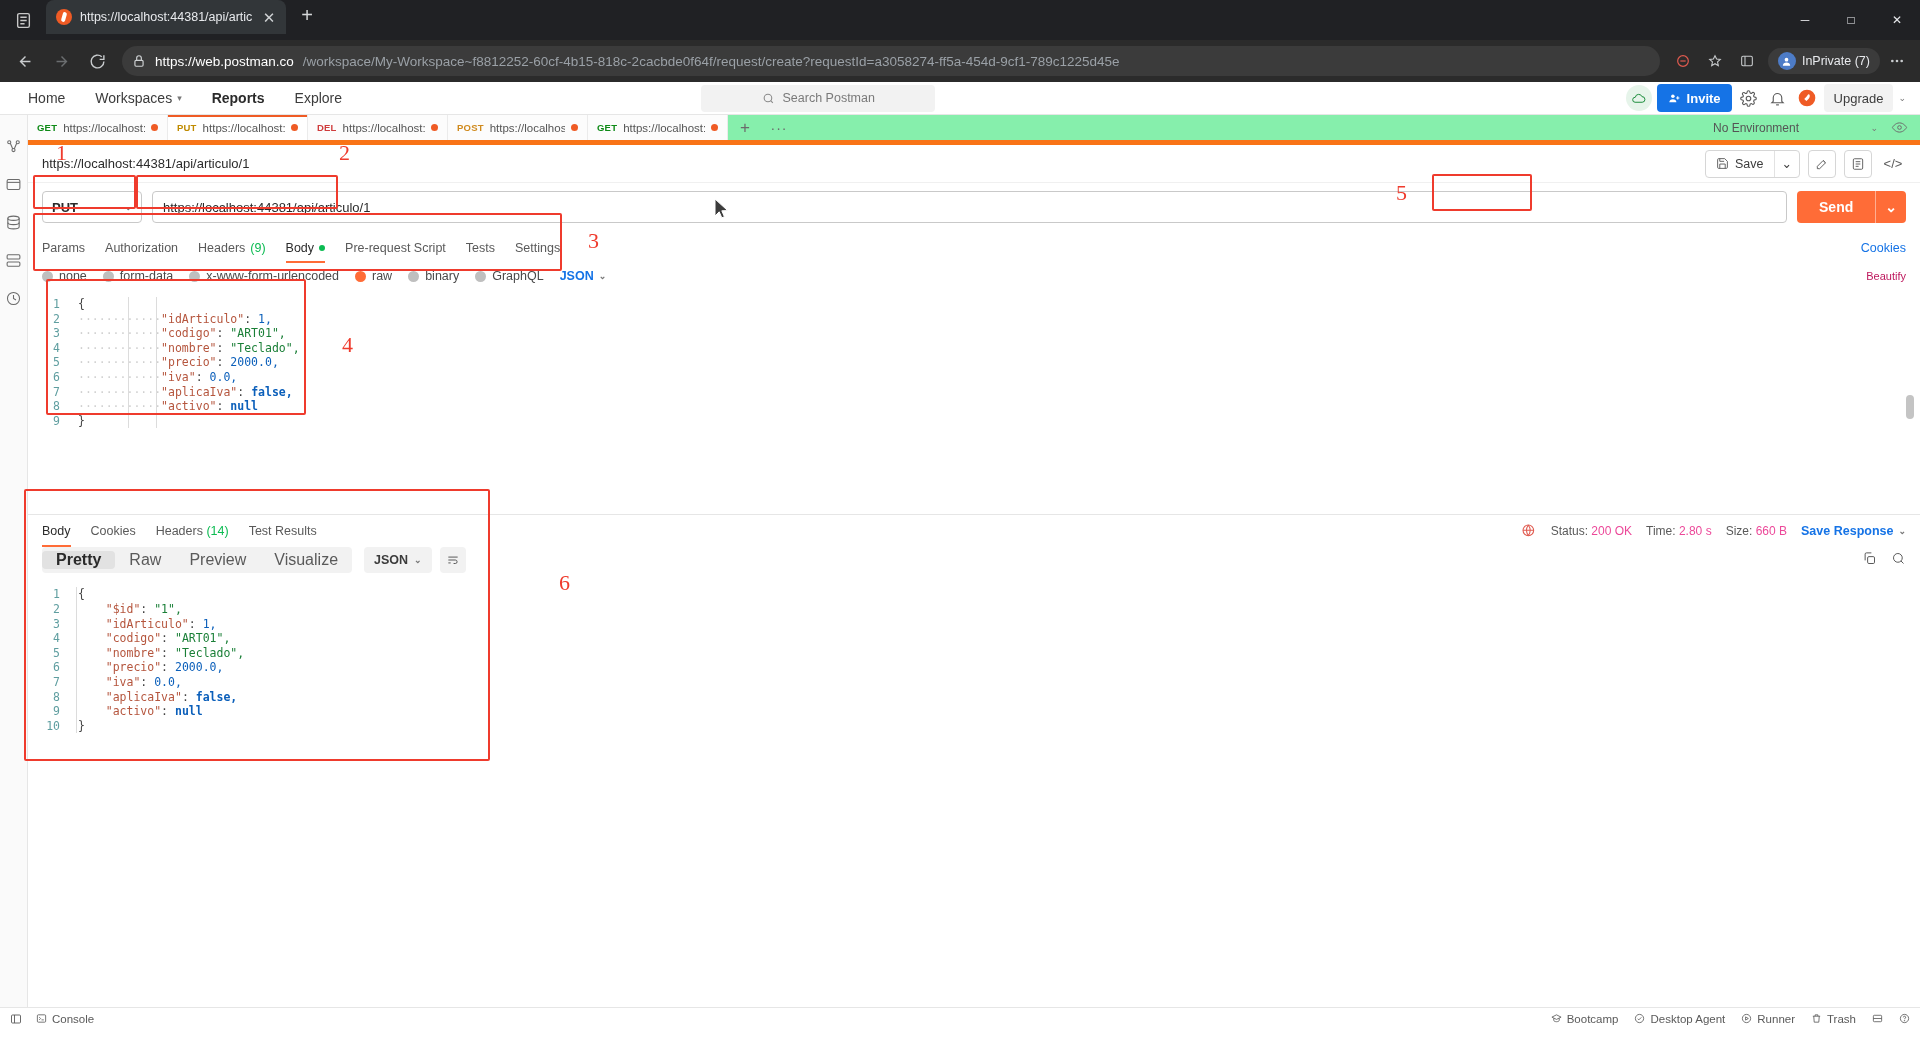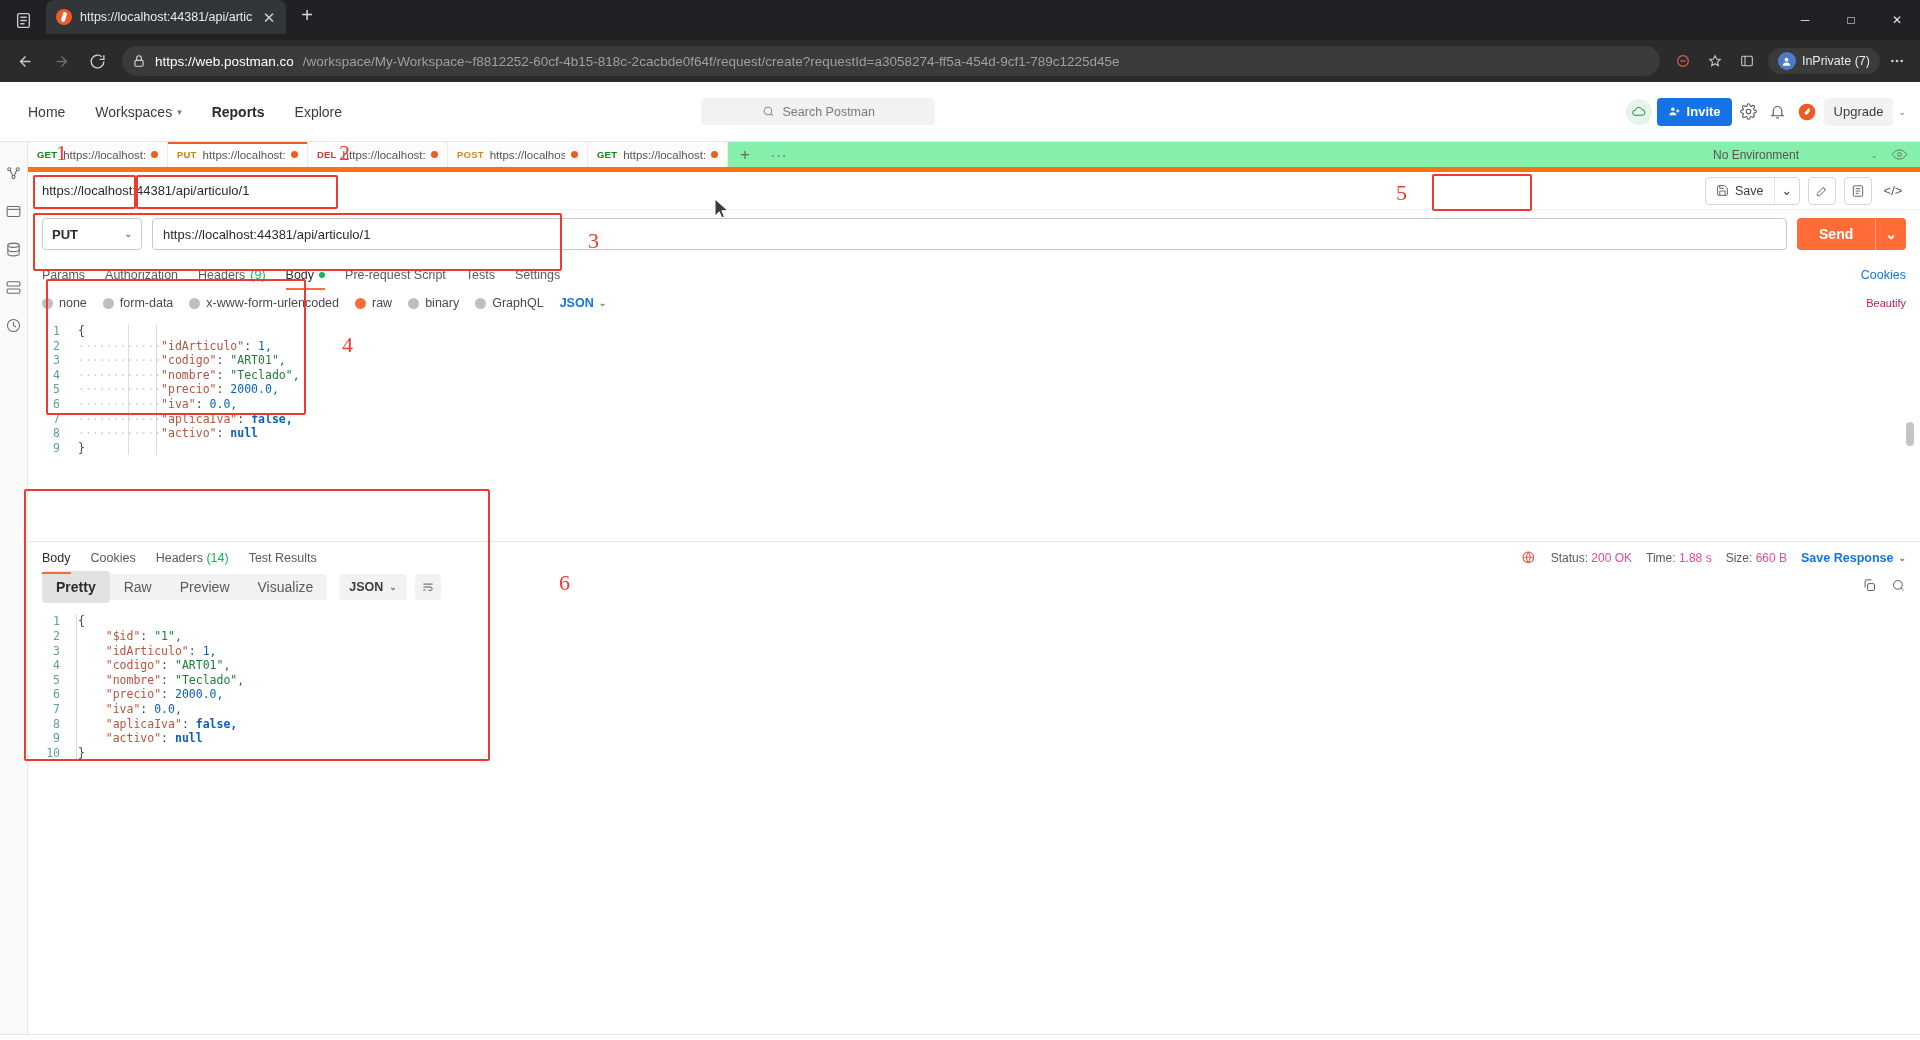--- a/index.html
+++ b/index.html
@@ -71,21 +71,21 @@
   .tb-icon svg { width:16px; height:16px; }
   .inprivate {
     height: 26px; border-radius: 13px; background:#3b3b3b; color:#e8eaed;
     font-size: 12.5px; display:flex; align-items:center; gap:6px; padding: 0 10px; margin-left:4px;
   }
   .inprivate .pill-av { width:18px;height:18px;border-radius:50%;background:#4d7cc7; display:flex;align-items:center;justify-content:center;}
   .inprivate .pill-av svg{width:11px;height:11px;fill:#fff;}
 
   
   .pm-header {
-    height: 60px; background:#ffffff; border-bottom:1px solid #e6e6e6;
+    height: 33px; background:#ffffff; border-bottom:1px solid #e6e6e6;
     display:flex; align-items:center; padding: 0 14px; gap: 0px;
   }
   .pm-nav { display:flex; align-items:center; gap: 2px; }
   .pm-nav-item {
     font-size: 14px; color:#3c3c3c; padding: 6px 14px; border-radius: 4px;
     display:flex; align-items:center; gap:5px; white-space: nowrap;
   }
   .pm-nav-item.bold { font-weight: 600; color:#2b2b2b; }
   .caret { font-size: 9px; color:#777; }
   .pm-search {
@@ -244,21 +244,21 @@
   .resp-tab{position:relative;height:32px;display:flex;align-items:center;}
   .resp-tab.active{color:#2b2b2b;}
   .resp-tab.active::after{content:"";position:absolute;left:0;right:0;bottom:0;height:2px;background:#ff6c37;}
   .resp-meta{margin-left:auto;display:flex;align-items:center;gap:14px;font-size:12px;color:#5a5a5a;}
   .meta-val{color:#ec4899;}
   .save-resp{color:#1573e6;font-weight:600;font-size:12.5px;display:flex;align-items:center;gap:5px;}
   .globe-ico{width:16px;height:16px;}
 
   .resp-ctlrow{display:flex;align-items:center;padding:0 14px 6px 14px;gap:8px;}
   .seg { display:flex; background:#f2f2f2; border-radius:4px; height:26px; align-items:center; }
-  .seg > div{padding:16px 14px;font-size:14px;color:#5a5a5a;height:18px;display:flex;align-items:center;}
+  .seg > div{padding:2px 14px;font-size:16px;color:#5a5a5a;height:18px;display:flex;align-items:center;}
   .seg > div.on{background:#e2e2e2;border-radius:4px;color:#2b2b2b;font-weight:600;}
   .jsonsel2{margin-left:4px;background:#f2f2f2;border-radius:4px;height:26px;display:flex;align-items:center;gap:6px;padding:0 10px;font-size:12.5px;color:#3c3c3c;font-weight:600;}
   .wrapbtn{width:26px;height:26px;background:#f2f2f2;border-radius:4px;display:flex;align-items:center;justify-content:center;color:#5a5a5a;}
   .resp-right-ico{margin-left:auto;display:flex;gap:14px;color:#5a5a5a;}
   .resp-right-ico svg{width:15px;height:15px;fill:none;stroke:currentColor;stroke-width:1.6;}
 
   
   .pm-footer {
     height:22px;border-top:1px solid #e6e6e6;background:#fff;display:flex;align-items:center;
     padding:0 10px;font-size:11.5px;color:#5a5a5a;gap:14px;
@@ -658,21 +658,21 @@
               <span>Test Results</span>
             </div>
           <div class="resp-meta">
             <span class="globe-ico">
               <svg viewBox="0 0 24 24" width="16" height="16" fill="none" stroke="#e05a4f" stroke-width="1.6">
                   <circle cx="11" cy="11" r="8"></circle>
                   <path d="M3 11h16M11 3a14 14 0 010 16M11 3a14 14 0 000 16"></path>
                 </svg>
             </span>
             <span><span>Status:</span> <span class="meta-val">200 OK</span></span>
-            <span><span>Time:</span> <span class="meta-val">1.88 s</span></span>
+            <span><span>Time:</span> <span class="meta-val">2.80 s</span></span>
             <span><span>Size:</span> <span class="meta-val">660 B</span></span>
             <span class="save-resp">
               <span>Save Response</span>
               <span class="caret">⌄</span>
             </span>
           </div>
         </div>
 
         <div class="resp-ctlrow">
           <div class="seg">

